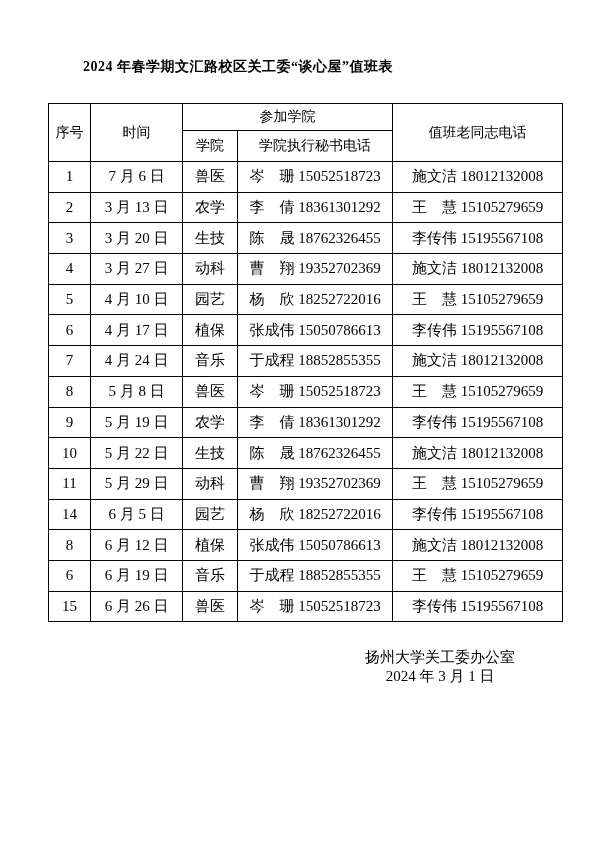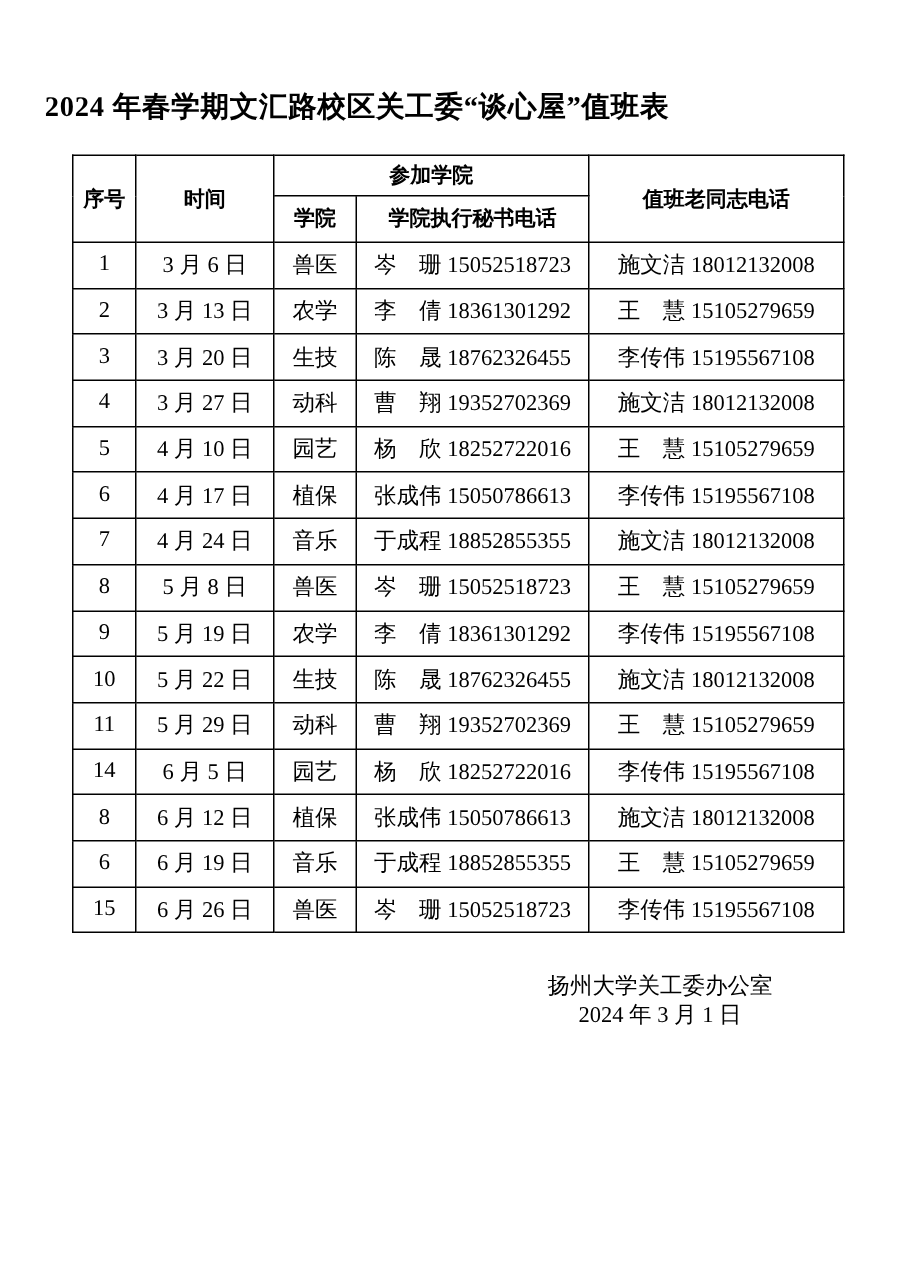--- a/index.html
+++ b/index.html
@@ -15,42 +15,42 @@
     color: #000000;
     overflow: hidden;
   }
   .doc-title {
     position: absolute;
     top: 58px;
     left: 0;
     width: 476px;
     margin: 0;
     text-align: center;
-    font-size: 19px;
+    font-size: 14px;
     font-weight: bold;
     letter-spacing: 0.5px;
   }
   table.duty-table {
     position: absolute;
     left: 48px;
     top: 103px;
     border-collapse: collapse;
     table-layout: fixed;
   }
   .duty-table th, .duty-table td {
     border: 1px solid #000000;
     padding: 0 2px;
     text-align: center;
     vertical-align: middle;
     overflow: hidden;
     white-space: nowrap;
   }
   .duty-table th {
     font-size: 14px;
-    font-weight: bold;
+    font-weight: normal;
   }
   .duty-table td {
     font-size: 15px;
     font-weight: normal;
     height: 29.7px;
   }
   tr.hrow-a { height: 27px; }
   tr.hrow-b { height: 31px; }
   .signature {
     position: absolute;
@@ -84,21 +84,21 @@
       <th rowspan="2">值班老同志电话</th>
     </tr>
     <tr class="hrow-b">
       <th>学院</th>
       <th>学院执行秘书电话</th>
     </tr>
   </thead>
   <tbody id="table-body">
       <tr>
         <td>1</td>
-        <td>3 月 6 日</td>
+        <td>7 月 6 日</td>
         <td>兽医</td>
         <td>岑　珊 15052518723</td>
         <td>施文洁 18012132008</td>
       </tr>
       <tr>
         <td>2</td>
         <td>3 月 13 日</td>
         <td>农学</td>
         <td>李　倩 18361301292</td>
         <td>王　慧 15105279659</td>

